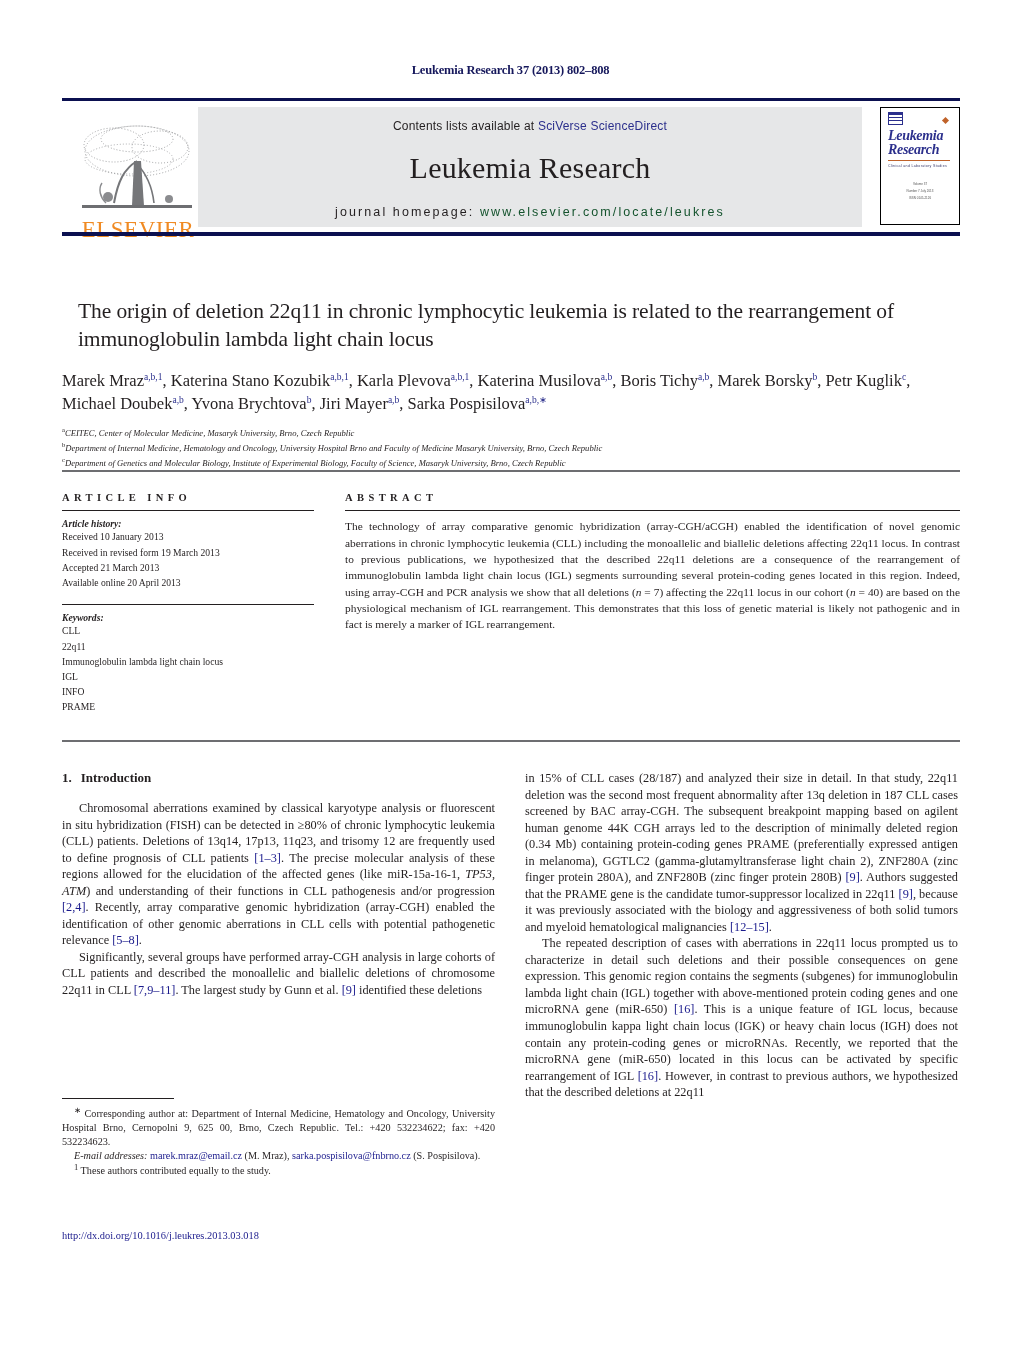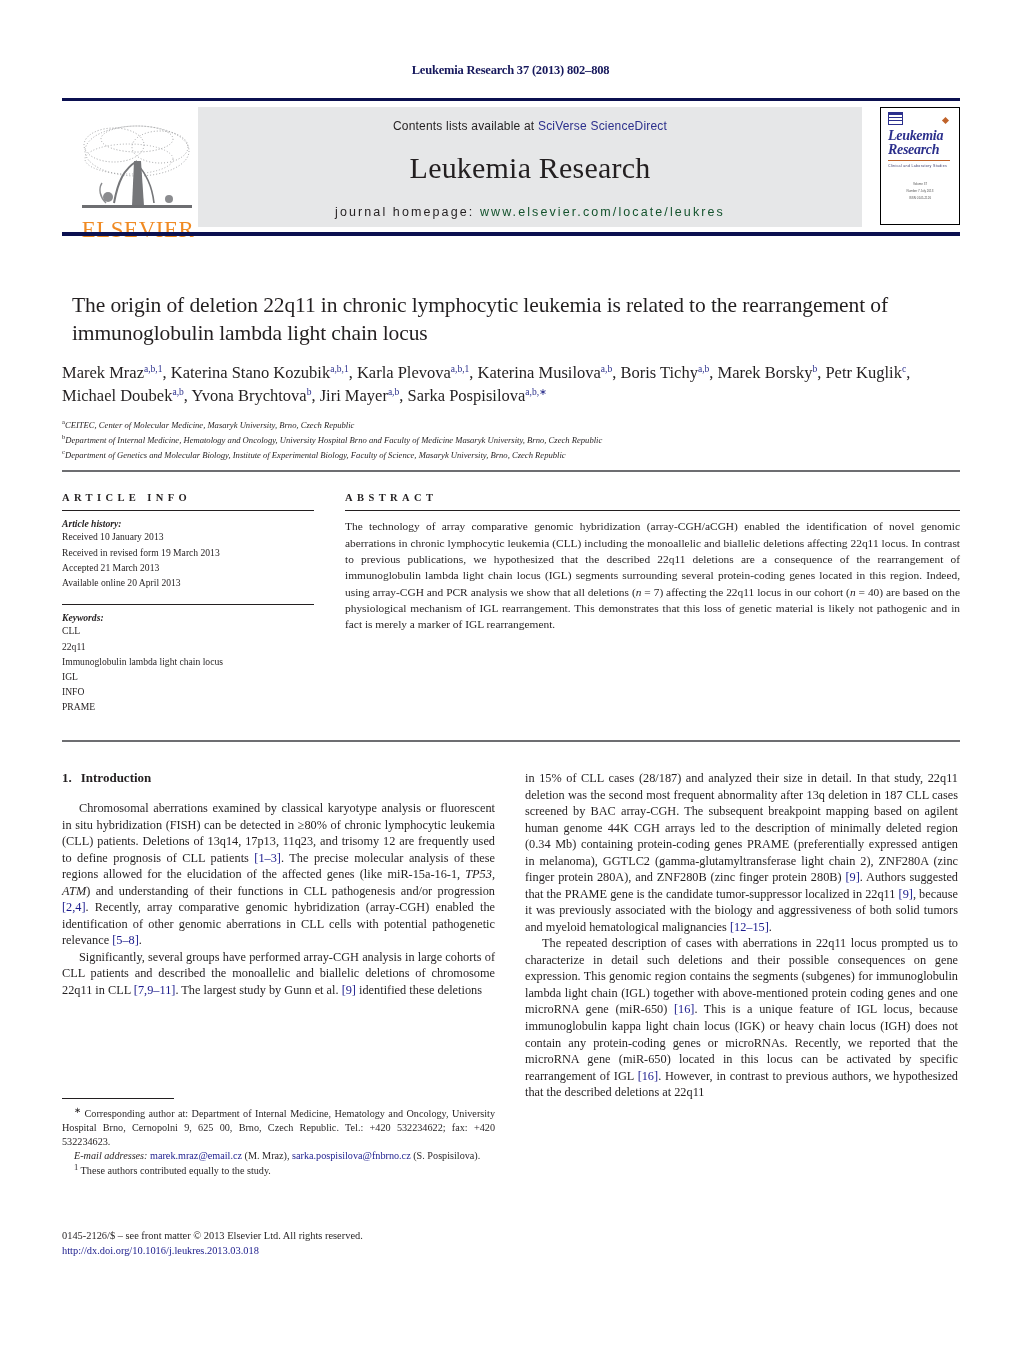--- a/index.html
+++ b/index.html
@@ -183,21 +183,21 @@
   .title-block {
     position: absolute;
     left: 62px; top: 282px;
     width: 868px;
   }
   .paper-title {
     font-family: "Liberation Serif", serif;
     font-size: 21.5px;
     line-height: 1.28;
     color: #231f20;
-    margin: 10px;
+    margin: 16px;
     font-weight: normal;
     letter-spacing: -0.1px;
   }
   .authors {
     font-family: "Liberation Serif", serif;
     font-size: 16.5px;
     line-height: 1.42;
     color: #231f20;
     margin-top: 14px;
   }
@@ -461,17 +461,16 @@
   </div>
 
   <div class="footnotes">
     <div class="fn-rule"></div>
     <p class="fn"><sup>∗</sup> Corresponding author at: Department of Internal Medicine, Hematology and Oncology, University Hospital Brno, Cernopolni 9, 625 00, Brno, Czech Republic. Tel.: +420 532234622; fax: +420 532234623.</p>
     <p class="fn"><span class="em">E-mail addresses:</span> <span class="mail">marek.mraz@email.cz</span> (M. Mraz), <span class="mail">sarka.pospisilova@fnbrno.cz</span> (S. Pospisilova).</p>
     <p class="fn"><sup>1</sup> These authors contributed equally to the study.</p>
   </div>
 
   <div class="issn">
-    <div>0145-2126/$ – see front matter © 2013 Elsevier Ltd. All rights reserved.</div>
     <div class="doi">http://dx.doi.org/10.1016/j.leukres.2013.03.018</div>
   </div>
 
 </div>
 
 </body></html>

